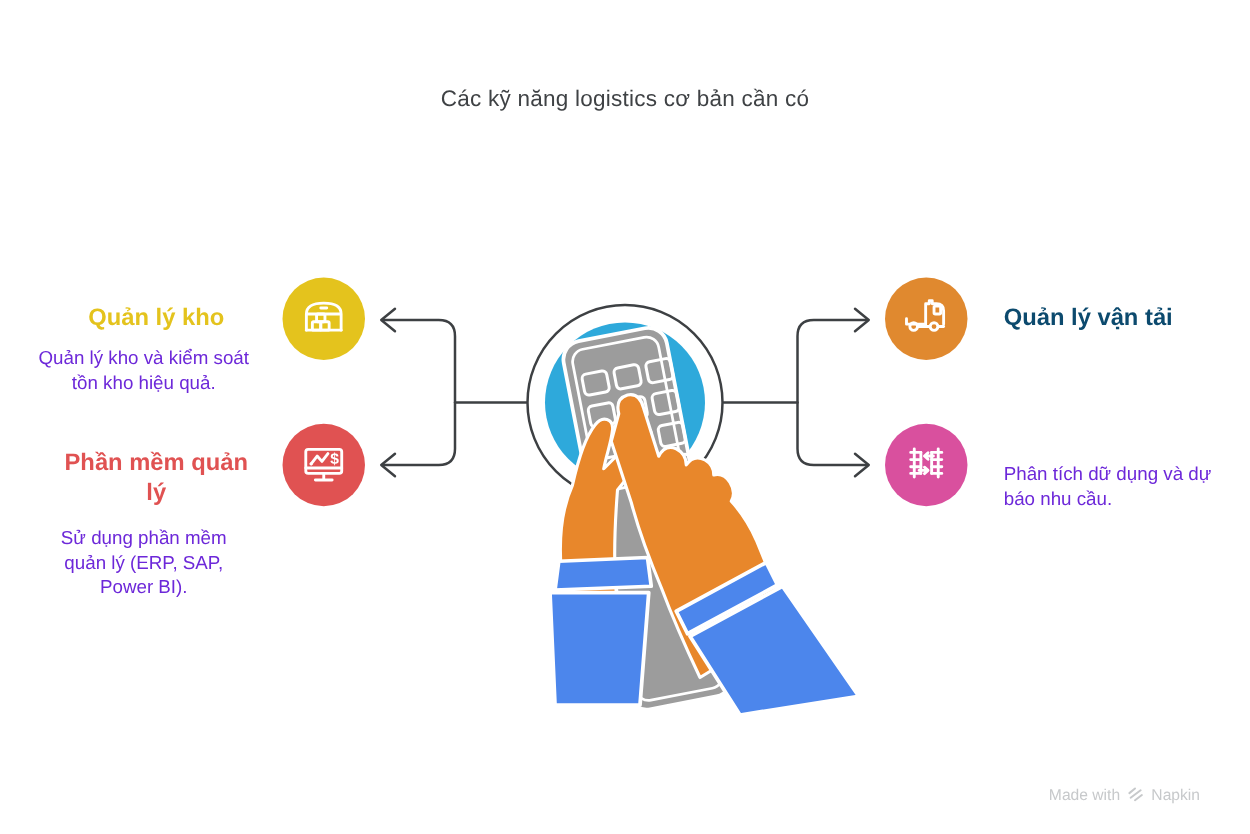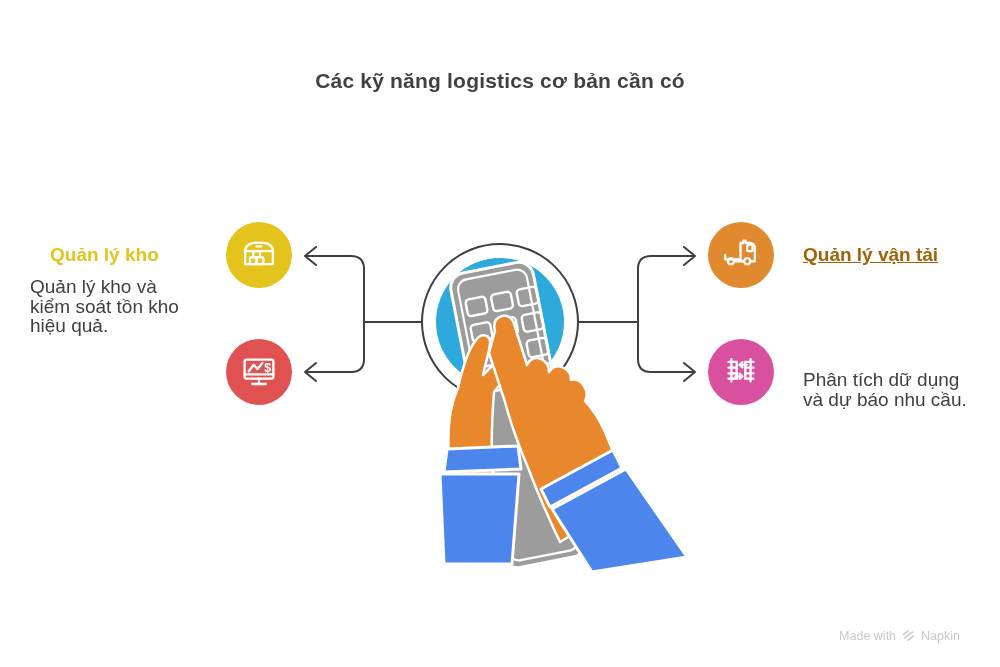--- a/index.html
+++ b/index.html
@@ -1,28 +1,28 @@
 <!DOCTYPE html>
 <html><head>
 <meta charset="utf-8">
 <style>
   html,body{margin:0;padding:0;background:#ffffff;}
   .canvas{position:relative;width:1000px;height:667px;background:#ffffff;overflow:hidden;
           font-family:"Liberation Sans","DejaVu Sans",sans-serif;}
   .title{position:absolute;left:0;right:0;top:69px;text-align:center;
-         font-size:21px;font-weight:bold;color:#3F4245;letter-spacing:.2px;}
+         font-size:18px;font-weight:normal;color:#3F4245;letter-spacing:.2px;}
   .art{position:absolute;left:0;top:0;}
   .badge{position:absolute;width:66px;height:66px;border-radius:50%;
          display:flex;align-items:center;justify-content:center;}
   .badge svg{width:46px;height:46px;}
   .ic{fill:none;stroke:#ffffff;stroke-width:2.4;stroke-linecap:round;stroke-linejoin:round;}
   .branch{position:absolute;}
   .branch .bh{font-size:19px;line-height:24px;font-weight:bold;}
-  .branch .bd{font-size:19px;line-height:19.5px;color:#404040;margin-top:10px;}
-  .left{right:800px;width:170px;text-align:left;}
+  .branch .bd{font-size:15px;line-height:19.5px;color:#6d28d9;margin-top:10px;}
+  .left{right:800px;width:170px;text-align:center;}
   .right{left:803px;width:178px;text-align:left;}
   .left .bh{width:150px;margin-left:auto;}
   .branch.b-software .bd{margin-top:14px;}
   .footer{position:absolute;right:40px;bottom:24px;display:flex;align-items:flex-start;gap:6px;
           color:#C7C9CB;font-size:12.5px;}
 </style>
 </head>
 <body>
 
 <div class="canvas">
@@ -131,24 +131,26 @@
       <path d="M18,28.5 H25 M22.5,25.8 L25.5,28.5 L22.5,31.2"></path>
     </svg>
   </div>
 
   <div class="branch left b-warehouse" style="top:243px">
     <div class="bh" style="color: rgb(228, 195, 29);">Quản lý kho</div>
     <div class="bd">Quản lý kho và kiểm soát tồn kho hiệu quả.</div>
   </div>
 
   <div class="branch left b-software" style="top:359px">
+    <div class="bh" style="color: rgb(224, 82, 82);">Phần mềm quản lý</div>
+    <div class="bd">Sử dụng phần mềm quản lý (ERP, SAP, Power BI).</div>
   </div>
 
   <div class="branch right b-transport" style="top:243px">
-    <div class="bh" style="color: #a16207; text-decoration: underline;">Quản lý vận tải</div>
+    <div class="bh" style="color: #0c4a6e;">Quản lý vận tải</div>
   </div>
 
   <div class="branch right b-analytics" style="top:360px">
     <div class="bd">Phân tích dữ dụng và dự báo nhu cầu.</div>
   </div>
 
   <div class="footer">
     <span>Made with</span>
     <svg width="13" height="13" viewBox="0 0 13 13" fill="none" stroke="#C7C9CB" stroke-width="1.6" stroke-linecap="round">
       <path d="M1.5,5.5 L6,1.8"></path>

